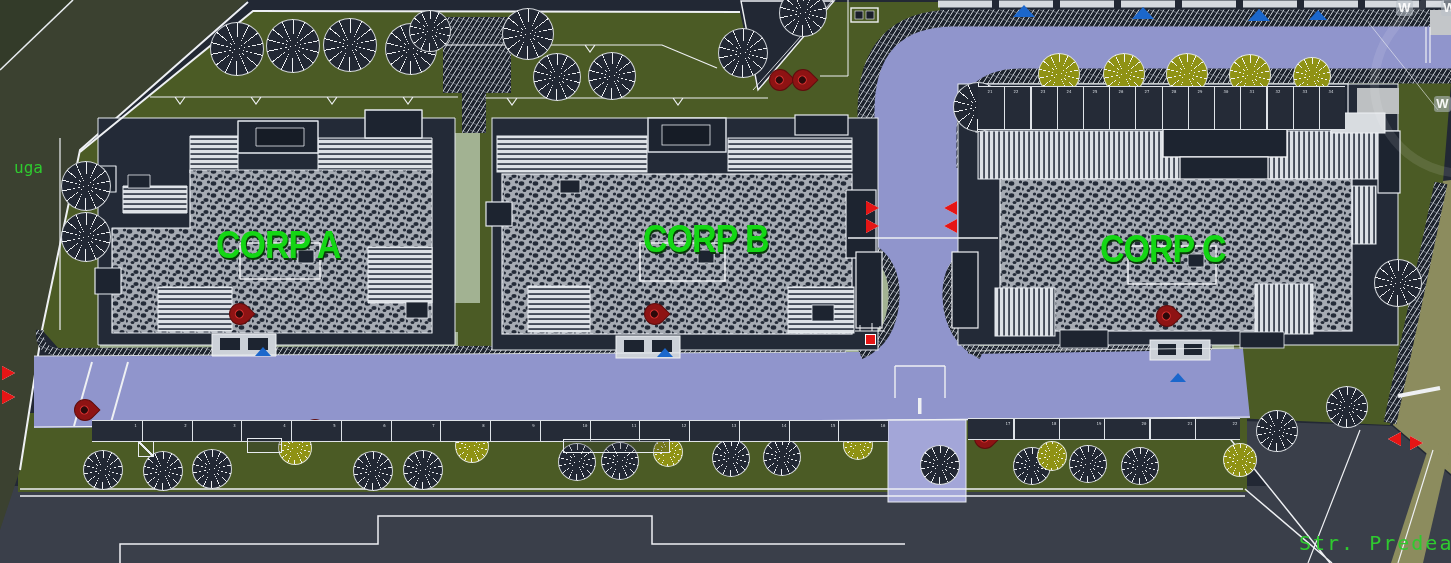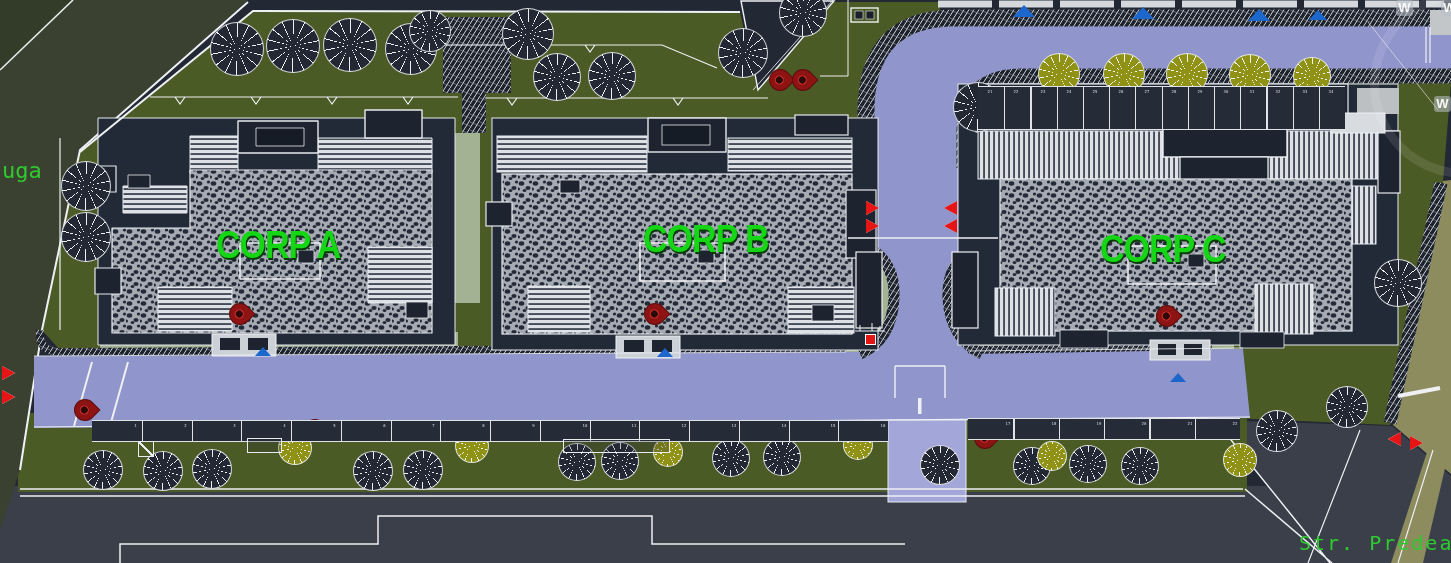--- a/index.html
+++ b/index.html
@@ -219,21 +219,21 @@
     <path d="M1360,430 L1308,563 M1433,450 L1398,563" stroke-width="1.2"></path>
     <path d="M120,563 L120,544 L378,544 L378,516 L652,516 L652,544 L905,544" stroke-width="1.5"></path>
     <path d="M1398,396 L1440,388" stroke-width="4"></path>
   </g>
 </svg>
 
 <div id="overlay">
   <div class="corplabel" style="left:216px;top:226px">CORP A</div>
   <div class="corplabel" style="left:643px;top:220px">CORP B</div>
   <div class="corplabel" style="left:1100px;top:230px">CORP C</div>
-  <div class="cadlabel" style="left:2px;top:158px;font-size:22px">uga</div>
+  <div class="cadlabel" style="left:14px;top:158px;font-size:16px">uga</div>
   <div class="cadlabel" style="left:1299px;top:531px;font-size:20px;letter-spacing:2px">Str. Predeal</div>
   <div class="arc" style="left:1370px;top:-10px;width:170px;height:170px"></div>
 <div class="tree dark" style="left: 210px; top: 22px; width: 54px; height: 54px;"></div>
       <div class="tree dark" style="left: 266px; top: 19px; width: 54px; height: 54px;"></div>
       <div class="tree dark" style="left: 323px; top: 18px; width: 54px; height: 54px;"></div>
       <div class="tree dark" style="left: 385px; top: 23px; width: 52px; height: 52px;"></div>
       <div class="tree dark" style="left: 409px; top: 10px; width: 42px; height: 42px;"></div>
       <div class="tree dark" style="left: 502px; top: 8px; width: 52px; height: 52px;"></div>
       <div class="tree dark" style="left: 533px; top: 53px; width: 48px; height: 48px;"></div>
       <div class="tree dark" style="left: 588px; top: 52px; width: 48px; height: 48px;"></div>

